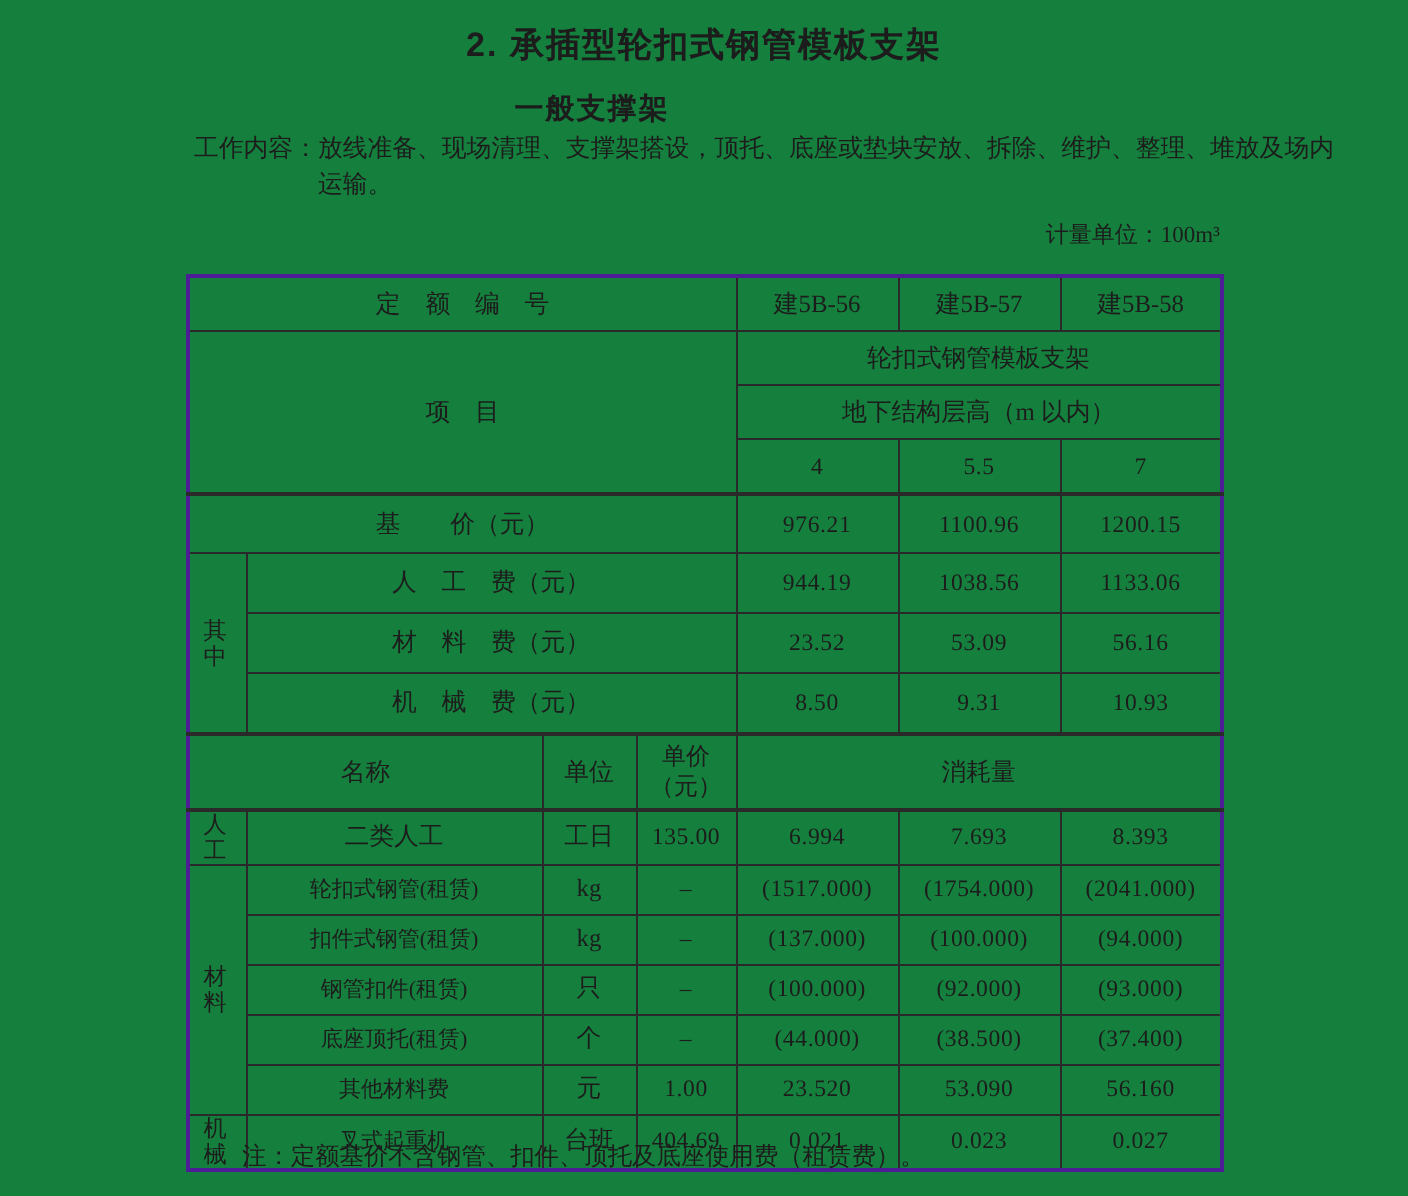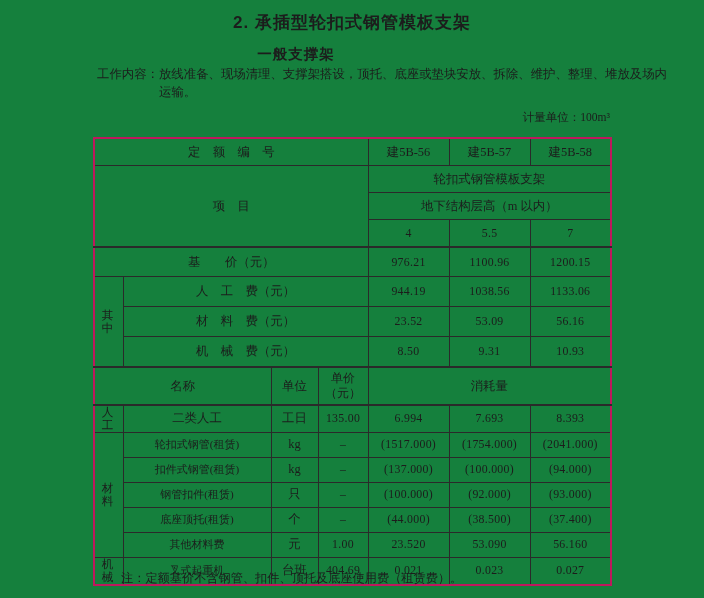--- a/index.html
+++ b/index.html
@@ -41,21 +41,21 @@
     color:#1c1c1c;
   }
   table.quota td, table.quota th{
     border:1px solid #2a2a2a;
     text-align:center;
     vertical-align:middle;
     font-weight:normal;
     padding:0 2px;
     overflow:hidden;
   }
-  table.quota{border:2px solid #be185d;}
+  table.quota{border:2px solid #4c1d95;}
   table.quota .thick-top{border-top:2px solid #2a2a2a;}
   table.quota .thick-bottom{border-bottom:2px solid #2a2a2a;}
   .num{font-size:11.8px;letter-spacing:0.3px;}
   .lbl{font-size:12.4px;}
   .left-cell{text-align:left;padding-left:8px;font-size:11px;}
   .vgroup-inner{
     width:14px;margin:0 auto;
     word-break:break-all;line-height:1.12;
     font-size:11.6px;text-align:left;
   }

